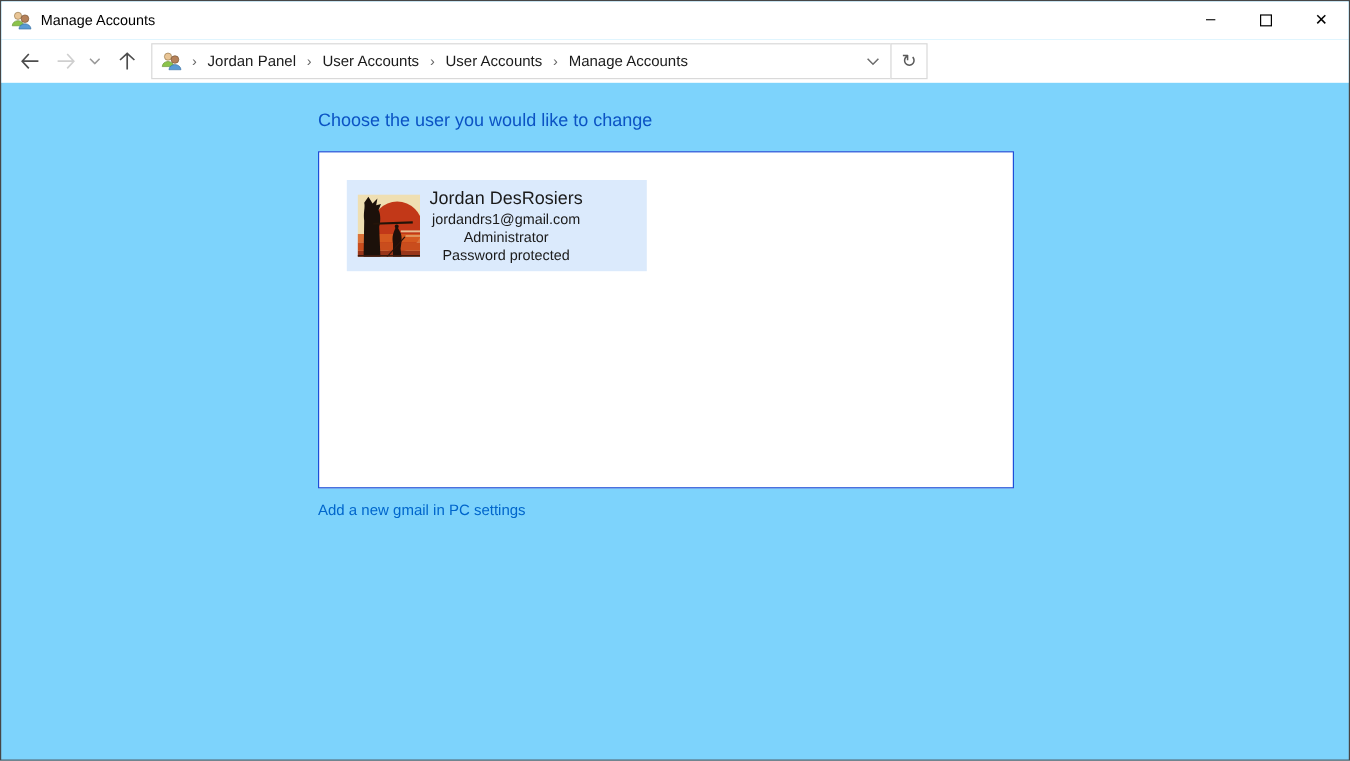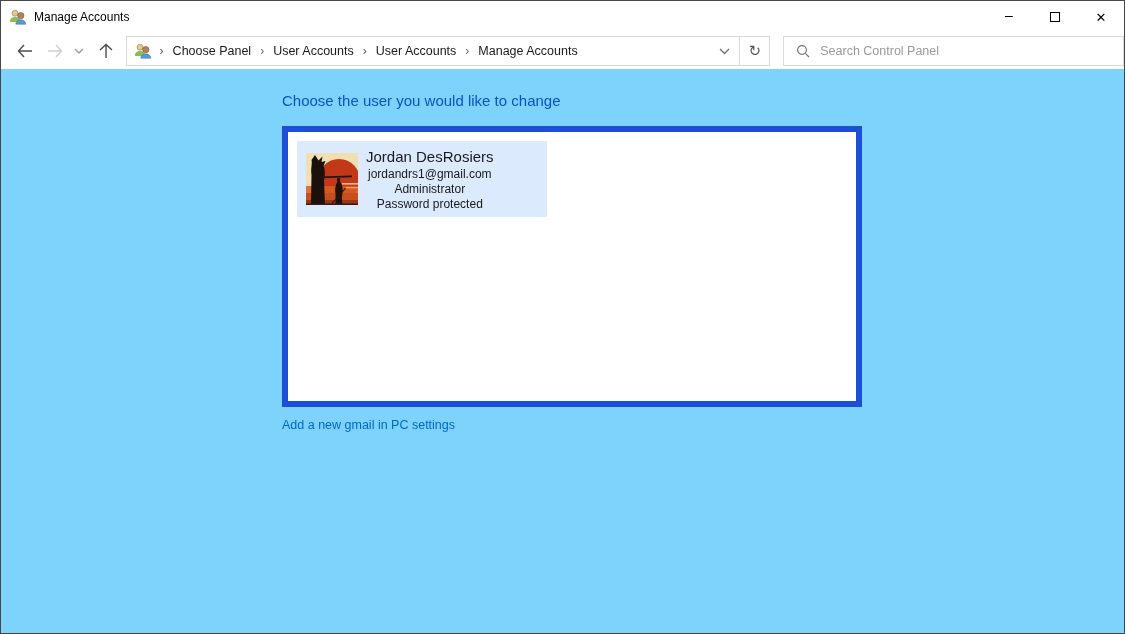--- a/index.html
+++ b/index.html
@@ -35,23 +35,23 @@
 
   .refresh-btn { width:31px; height:30px; margin-left:-1px; border:1px solid #d9d9d9; display:flex; align-items:center; justify-content:center; background:#fff; }
   .refresh-glyph { font-size:15px; color:#5a5a5a; }
 
   .searchbox { margin-left:13px; width:342px; height:30px; border:1px solid #d9d9d9; display:flex; align-items:center; background:#fff; }
   .searchbox svg { margin-left:12px; flex:0 0 auto; }
   .searchbox input { border:0; outline:0; flex:1; margin-left:10px; font-size:12.5px; font-family:inherit; color:#1a1a1a; background:transparent; }
   .searchbox input::placeholder { color:#9a9a9a; opacity:1; }
 
   
-  .content { position:absolute; left:281px; top:90px; width:600px; }
+  .content { position:absolute; left:264px; top:90px; width:600px; }
   .page-heading { font-size:15px; font-weight:400; color:#0b53c4; line-height:20px; }
-  .user-listbox { margin-top:15px; width:580px; height:281px; border:6px solid #1d4ed8; background:#fff; padding:9px; }
+  .user-listbox { margin-top:15px; width:580px; height:281px; border:1px solid #1d4ed8; background:#fff; padding:23px; }
   .user-tile { width:250px; height:76px; background:#dbeafc; display:flex; align-items:center; cursor:default; }
   .user-tile .avatar { width:52px; height:52px; margin-left:9px; flex:0 0 auto; }
   .user-tile .avatar svg { display:block; width:52px; height:52px; }
   .user-info { margin-left:8px; overflow:hidden; }
   .user-name { font-size:15px; color:#1a1a1a; line-height:19px; margin-bottom:1px; }
   .user-sub { font-size:12px; color:#1a1a1a; line-height:15px;text-align:center; }
   .add-user-link { margin-top:11px; font-size:12.5px; color:#0066cc; display:inline-block; text-decoration:none; cursor:pointer; }
 
   .arrow-glyph { font-family:"DejaVu Sans",sans-serif; }
 </style>
@@ -108,46 +108,39 @@
       <span class="crumb-icon">
         <svg viewBox="0 0 18 16" width="18" height="16">
           <circle cx="6" cy="4.2" r="3" fill="#e9c596" stroke="#8a6b3c" stroke-width="0.5"></circle>
           <path d="M1.2 12.5 a4.8 4.3 0 0 1 9.6 0 z" fill="#8bc34a" stroke="#5d8a2c" stroke-width="0.5"></path>
           <circle cx="11.8" cy="6.6" r="3.2" fill="#b5815a" stroke="#6d4a2a" stroke-width="0.5"></circle>
           <path d="M6.8 15.2 a5 4.4 0 0 1 10 0 z" fill="#5a9bd4" stroke="#336a9e" stroke-width="0.5"></path>
         </svg>
       </span>
       <div class="breadcrumb">
         <span class="crumb-sep">›</span>
-        <span class="crumb-item">Choose Panel</span>
+        <span class="crumb-item">Jordan Panel</span>
         <span class="crumb-sep">›</span>
         <span class="crumb-item">User Accounts</span>
         <span class="crumb-sep">›</span>
         <span class="crumb-item">User Accounts</span>
         <span class="crumb-sep">›</span>
         <span class="crumb-item">Manage Accounts</span>
       </div>
       <span class="flexspace"></span>
       <div class="addr-dropdown">
         <svg width="11" height="7" viewBox="0 0 11 7">
             <path d="M1 1 L5.5 5.5 L10 1" stroke="#6d6d6d" stroke-width="1.3" fill="none"></path>
           </svg>
       </div>
     </div>
     <div class="refresh-btn">
       <span class="refresh-glyph arrow-glyph">↻</span>
     </div>
 
-    <div class="searchbox">
-      <svg width="14" height="14" viewBox="0 0 14 14">
-        <circle cx="6" cy="6" r="4.4" stroke="#767676" stroke-width="1.2" fill="none"></circle>
-        <path d="M9.3 9.3 L13 13" stroke="#767676" stroke-width="1.2"></path>
-      </svg>
-      <input type="text" placeholder="Search Control Panel" style="">
-    </div>
   </div>
 
   <div class="content">
     <div class="page-heading">Choose the user you would like to change</div>
 
     <div class="user-listbox">
       <div class="user-tile">
         <span class="avatar">
           <svg viewBox="0 0 52 52">
             <defs>

